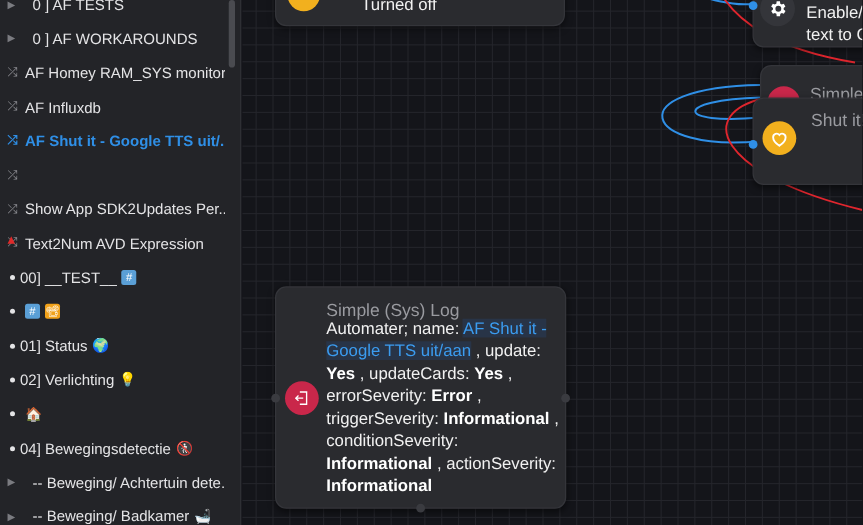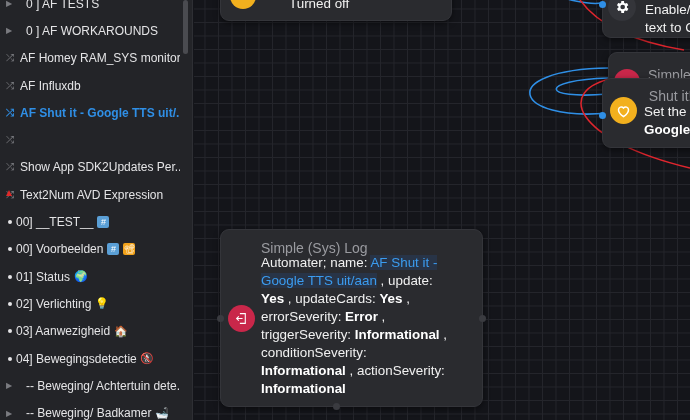--- a/index.html
+++ b/index.html
@@ -77,37 +77,35 @@
           <span class="ico" style="position: relative;">⤮<span class="warn"></span></span>
           <span class="lbl">Text2Num AVD Expression</span>
         </div>
         <div class="sb-item bullet">
           <span class="dot"></span>
           <span class="lbl">00] __TEST__</span>
           <span class="emoji-badge hash">#</span>
         </div>
         <div class="sb-item bullet">
           <span class="dot"></span>
-          <span class="lbl">00] Voorbeelden</span>
           <span class="emoji-badge hash">#</span>
           <span class="emoji-badge cam">📽</span>
         </div>
         <div class="sb-item bullet">
           <span class="dot"></span>
           <span class="lbl">01] Status</span>
           <span class="emoji">🌍</span>
         </div>
         <div class="sb-item bullet">
           <span class="dot"></span>
           <span class="lbl">02] Verlichting</span>
           <span class="emoji">💡</span>
         </div>
         <div class="sb-item bullet">
           <span class="dot"></span>
-          <span class="lbl">03] Aanwezigheid</span>
           <span class="emoji">🏠</span>
         </div>
         <div class="sb-item bullet">
           <span class="dot"></span>
           <span class="lbl">04] Bewegingsdetectie</span>
           <span class="emoji">🚷</span>
         </div>
         <div class="sb-item sub">
           <span class="ico">▶</span>
           <span class="lbl">-- Beweging/ Achtertuin dete...</span>
@@ -157,28 +155,24 @@
       <div class="title" style="position:absolute; left:39px; top:14px;">Simple (S</div>
     </div>
 
     <div class="card" style="left:408px; top:78px; width:100px; height:70px;">
       <div class="circle-icon" style="left:7px; top:18px; width:27px; height:27px; background:#f2b01e;">
         <svg width="15" height="14" viewBox="0 0 24 22">
             <path fill="none" stroke="#fff" stroke-width="2.4" d="M12 20s-8-5.3-8-11a4.5 4.5 0 0 1 8-2.8A4.5 4.5 0 0 1 20 9c0 5.7-8 11-8 11z"></path>
           </svg>
       </div>
       <div class="title" style="position:absolute; left:41px; top:9px;text-align:right;">Shut it! - T</div>
-      <div class="body" style="position:absolute; left:41px; top:24px; white-space:nowrap;">
-        <span>Set the</span><br>
-        <b>Google</b>
-      </div>
       <div class="node-dot blue" style="left:-4px; top:33px;"></div>
     </div>
 
-    <div class="card" style="left:26px; top:229px; width:263px; height:178px;">
+    <div class="card" style="left:26px; top:229px; width:233px; height:178px;">
       <div class="title" style="position:absolute; left:40px; top:10px;">Simple (Sys) Log</div>
       <div class="circle-icon" style="left:7px; top:75px; width:27px; height:27px; background:#c9274a;">
         <svg width="13" height="13" viewBox="0 0 24 24">
             <path fill="none" stroke="#fff" stroke-width="2" d="M9 3h10v18H9M3 12h11M7 8l-4 4 4 4"></path>
           </svg>
       </div>
       <div class="body" id="log-body" style="position:absolute; left:40px; top:24px; width:188px;"><span>Automater; name: </span><span class="hl">AF Shut it - Google TTS uit/aan</span><span> , update: </span><b>Yes</b><span> , updateCards: </span><b>Yes</b><span> , errorSeverity: </span><b>Error</b><span> , triggerSeverity: </span><b>Informational</b><span> , conditionSeverity: </span><b>Informational</b><span> , actionSeverity: </span><b>Informational</b></div>
       <div class="node-dot" style="left:-4px; top:85px;"></div>
       <div class="node-dot" style="right:-4px; top:85px;"></div>
       <div class="node-dot" style="left:112px; bottom:-4px;"></div>

